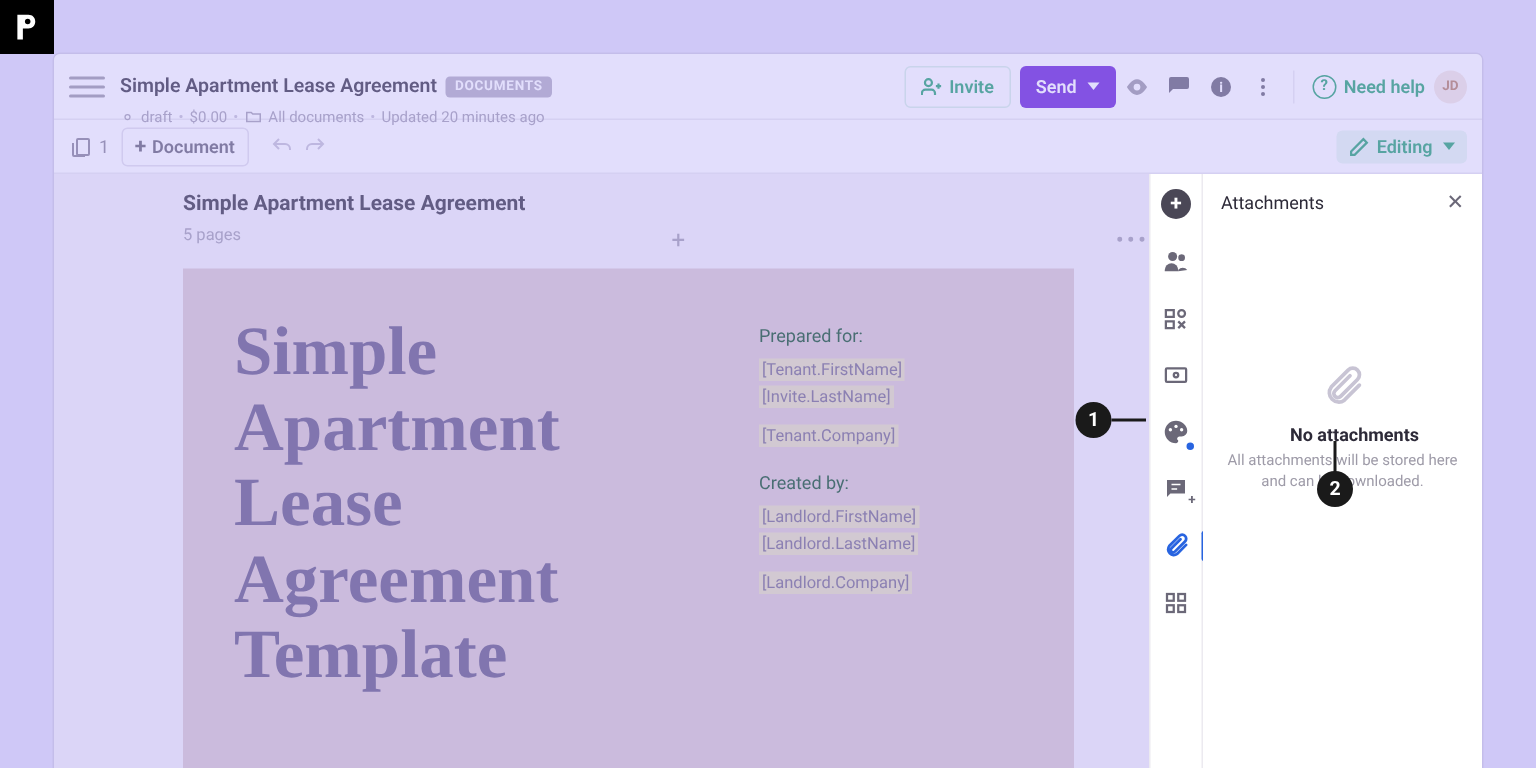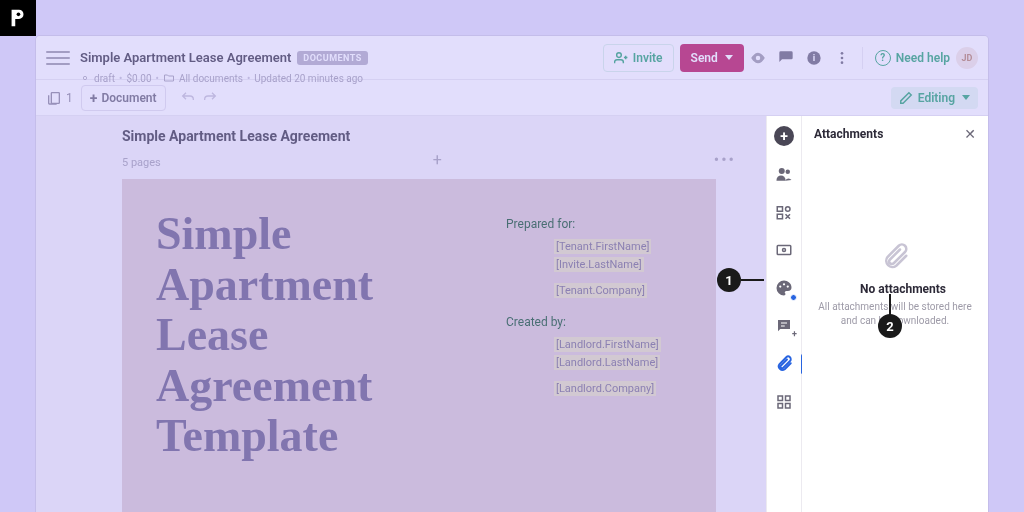--- a/index.html
+++ b/index.html
@@ -12,55 +12,55 @@
   .hamburger { width: 24px; height: 24px; display: flex; flex-direction: column; justify-content: center; gap: 4px; margin-right: 10px; }
   .hamburger span { height: 2px; background: #9e9ba8; border-radius: 1px; }
   .title { font-size: 13px; font-weight: 600; color: #3b3847; margin-right: 6px; }
   .badge-docs { font-size: 9px; font-weight: 700; letter-spacing: 0.5px; color: #fff; background: #b5b0c4; padding: 2px 6px; border-radius: 3px; }
   .crumbs { position: absolute; left: 44px; top: 36px; font-size: 10px; color: #a6a2b3; display: flex; align-items: center; gap: 4px; }
   .crumbs .sep { color: #c8c4d4; }
   .folder-icon { width: 12px; height: 12px; }
   .spacer { flex: 1; }
   .btn { display: inline-flex; align-items: center; gap: 5px; height: 28px; padding: 0 10px; border-radius: 4px; font-size: 12px; font-weight: 600; border: 1px solid transparent; }
   .btn-invite { background: #fff; color: #2aa775; border-color: #d9f0e5; }
-  .btn-send { background: #be185d; color: #fff; }
+  .btn-send { background: #6d28d9; color: #fff; }
   .chev-down { width: 0; height: 0; border-left: 4px solid transparent; border-right: 4px solid transparent; border-top: 5px solid currentColor; margin-left: 2px; }
   .icon-gray { color: #9e9ba8; width: 28px; height: 28px; display: flex; align-items: center; justify-content: center; }
   .need-help { color: #2aa775; font-size: 12px; font-weight: 600; display: flex; align-items: center; gap: 5px; margin: 0 6px; }
   .qmark { width: 16px; height: 16px; border: 1.5px solid #2aa775; border-radius: 50%; font-size: 10px; font-weight: 700; display: flex; align-items: center; justify-content: center; }
   .avatar { width: 22px; height: 22px; border-radius: 50%; background: #f5e9e2; color: #b98468; font-size: 9px; font-weight: 700; display: flex; align-items: center; justify-content: center; }
   .vdiv { width: 1px; height: 22px; background: #eceaf0; margin: 0 6px; }
   .secondbar { display: flex; align-items: center; height: 36px; padding: 0 10px; border-bottom: 1px solid #eceaf0; gap: 8px; }
   .docs-count { display: flex; align-items: center; gap: 4px; color: #8c8899; font-size: 12px; }
   .btn-doc { display: flex; align-items: center; gap: 4px; color: #6b6878; font-size: 12px; font-weight: 600; padding: 4px 8px; border: 1px solid #e3e0eb; border-radius: 4px; background: #fff; }
   .plus { font-size: 14px; font-weight: 700; }
   .undo-redo { display: flex; gap: 6px; color: #c8c4d4; margin-left: 6px; }
   .btn-editing { display: flex; align-items: center; gap: 5px; color: #2aa775; font-size: 12px; font-weight: 600; padding: 4px 8px; background: #e8f7f0; border-radius: 4px; }
   .body-row { flex: 1; display: flex; overflow: hidden; position: relative; }
   .canvas { flex: 1; background: #f4f2f7; position: relative; overflow: hidden; }
   .doc-header { padding: 12px 0 10px 86px; }
   .doc-title-main { font-size: 14px; font-weight: 700; color: #3b3847; }
-  .doc-sub-row { display: flex; align-items: flex-end; margin-top: 6px; padding-right: 30px; }
+  .doc-sub-row { display: flex; align-items: flex-start; margin-top: 6px; }
   .pages { font-size: 11px; color: #a6a2b3; }
   .add-page { flex: 1; text-align: center; color: #a6a2b3; font-size: 16px; }
   .dots { color: #a6a2b3; letter-spacing: 2px; }
   .page { margin: 0 50px 0 86px; background: #dccad0; height: 380px; padding: 30px 34px; display: flex; gap: 30px; position: relative; }
   .big-title { font-family: Georgia, 'Times New Roman', serif; font-size: 46px; line-height: 1.1; font-weight: 700; color: #6a5f89; flex: 0 0 320px; }
   .meta-col { flex: 1; font-size: 12px; color: #7a6f8f; padding-top: 8px; }
   .meta-label { font-size: 12px; color: #14532d; margin-bottom: 8px; }
-  .token { display: inline-block; background: #e7dfbf; color: #7a6f8f; padding: 1px 2px; font-size: 11px; margin-bottom: 3px; margin-left: 48px; }
+  .token { display: inline-block; background: #e7dfbf; color: #7a6f8f; padding: 1px 2px; font-size: 11px; margin-bottom: 3px; }
   .meta-group { margin-bottom: 14px; }
   .rail { width: 36px; background: #fff; border-left: 1px solid #eceaf0; border-right: 1px solid #eceaf0; display: flex; flex-direction: column; align-items: center; padding-top: 8px; gap: 14px; position: relative; z-index: 10; }
   .rail-icon { width: 24px; height: 24px; display: flex; align-items: center; justify-content: center; color: #6b6878; position: relative; }
   .rail-icon.active { color: #2864e0; }
   .rail-icon.active::after { content: ''; position: absolute; right: -8px; top: 2px; width: 3px; height: 20px; background: #2864e0; border-radius: 2px; }
   .plus-circle { width: 20px; height: 20px; border-radius: 50%; background: #4a4756; color: #fff; font-size: 14px; font-weight: 700; display: flex; align-items: center; justify-content: center; line-height: 1; }
   .right-panel { width: 186px; background: #fff; display: flex; flex-direction: column; position: relative; z-index: 10; }
   .panel-header { display: flex; align-items: center; justify-content: space-between; padding: 10px 12px; }
-  .panel-title { font-size: 12px; font-weight: 700; color: #2d2a38; }
+  .panel-title { font-size: 12px; font-weight: 400; color: #2d2a38; }
   .close-x { color: #6b6878; font-size: 14px; }
   .empty-state { display: flex; flex-direction: column; align-items: center; padding: 90px 14px 0; text-align: center; }
   .paperclip-big { color: #c8c4d4; margin-bottom: 10px; }
   .no-att { font-size: 12px; font-weight: 700; color: #2d2a38; margin-bottom: 4px; padding-left: 16px; }
   .no-att-sub { font-size: 10px; color: #9e9ba8; line-height: 1.4; margin-bottom: 14px; }
   .btn-add-att { background: #e8f7f0; color: #2aa775; font-size: 11px; font-weight: 700; padding: 6px 10px; border-radius: 3px; }
   .callout { position: absolute; width: 24px; height: 24px; border-radius: 50%; background: #1a1a1a; color: #fff; font-size: 13px; font-weight: 700; display: flex; align-items: center; justify-content: center; z-index: 20; }
   .callout-line { position: absolute; height: 2px; background: #1a1a1a; z-index: 19; }
 </style>
 </head>

